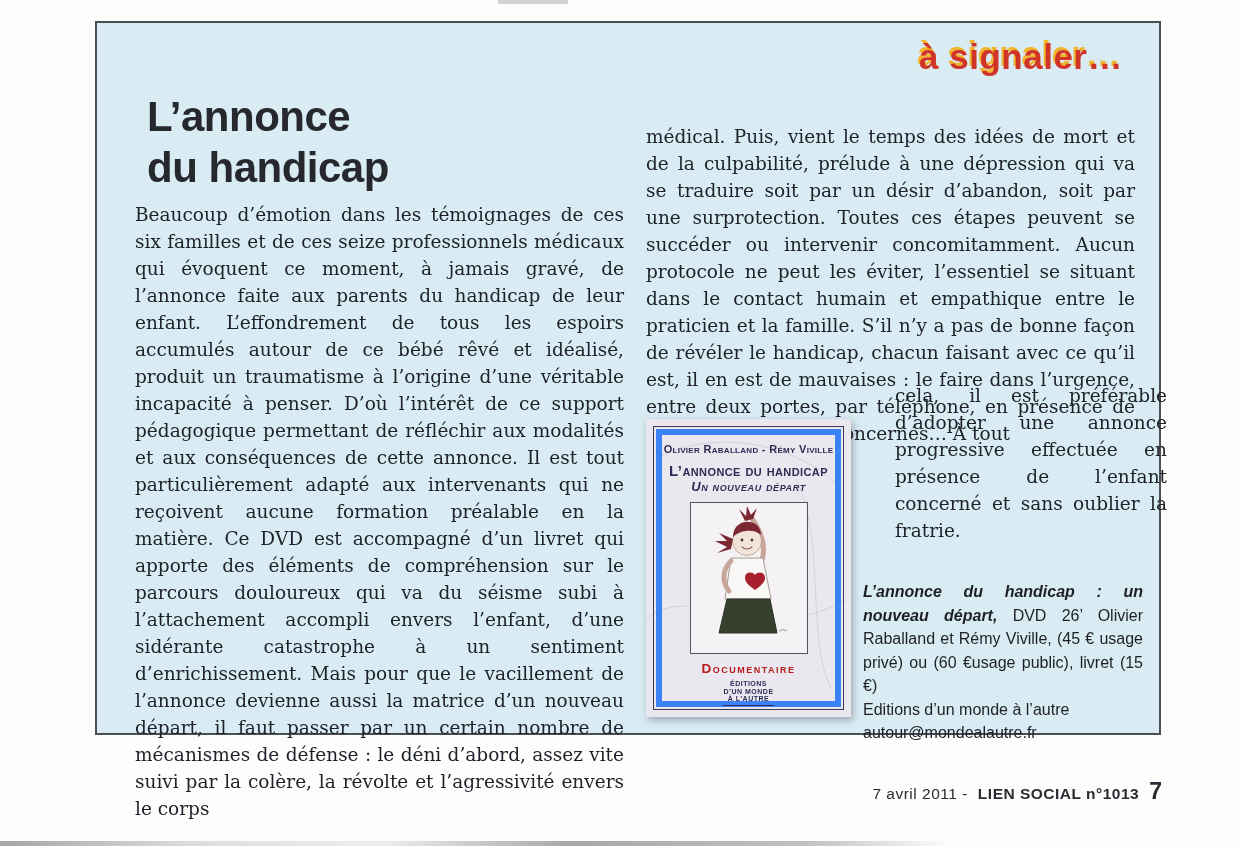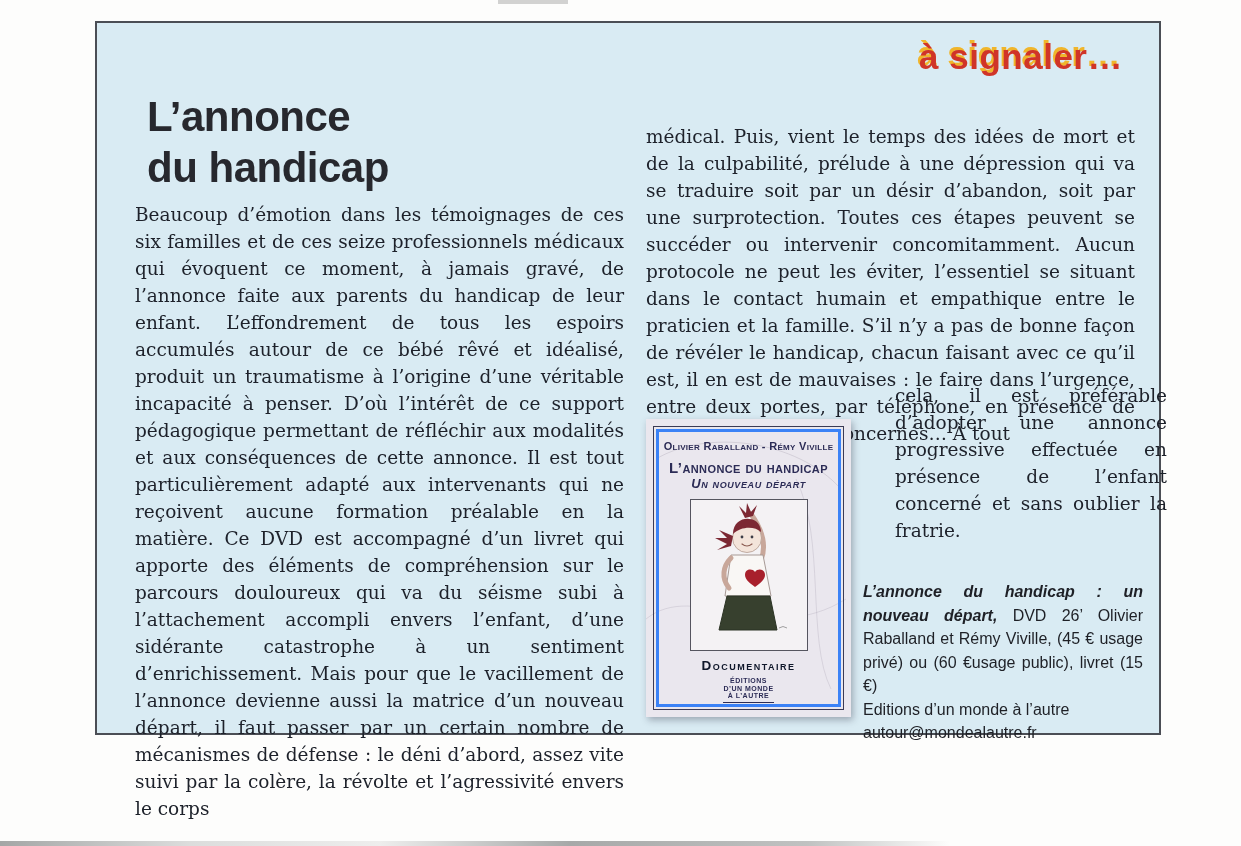--- a/index.html
+++ b/index.html
@@ -60,21 +60,21 @@
   }
   .dvd-sketch{position:absolute;inset:0;pointer-events:none;}
   .dvd-frame{
     position:relative;
     width:100%;height:100%;box-sizing:border-box;
     border:1px solid #3a3a55;
     padding:2px;
   }
   .dvd-frame-inner{
     width:100%;height:100%;box-sizing:border-box;
-    border:3px solid #3b82f6;
+    border:6px solid #3b82f6;
     display:flex;flex-direction:column;align-items:center;
     padding:8px 4px 6px;
   }
   .dvd-authors{
     font-variant:small-caps;font-weight:bold;
     font-size:11px;color:#2c2c56;letter-spacing:0.3px;
     white-space:nowrap;
   }
   .dvd-title{
     margin-top:7px;
@@ -89,21 +89,21 @@
   .dvd-art{
     margin-top:8px;
     width:118px;height:152px;
     background:#f4f2f4;
     border:1px solid #55555f;
     box-sizing:border-box;
   }
   .dvd-genre{
     margin-top:7px;
     font-variant:small-caps;font-weight:bold;
-    font-size:13.5px;color:#0f172a;letter-spacing:1.5px;
+    font-size:13.5px;color:#b91c1c;letter-spacing:1.5px;
   }
   .dvd-publisher{
     margin-top:4px;text-align:center;
     font-size:7px;font-weight:bold;color:#2c2c56;
     line-height:7.5px;letter-spacing:0.5px;
     border-bottom:1px solid #2c2c56;padding-bottom:2px;
     text-transform:uppercase;
   }
 
   
@@ -207,17 +207,22 @@
 
     <div class="caption">
       <span class="cap-title">L’annonce du handicap : un nouveau départ,</span>
       <span class="cap-details">DVD 26’ Olivier Raballand et Rémy Viville, (45 € usage privé) ou (60 €usage public), livret (15 €)</span>
       <div class="cap-line">Editions d’un monde à l’autre</div>
       <div class="cap-line">autour@mondealautre.fr</div>
     </div>
 
   </div>
 
+  <div class="footer">
+    <span class="f-date">7 avril 2011 -</span>
+    <span class="f-journal">LIEN SOCIAL n°1013</span>
+    <span class="f-page">7</span>
+  </div>
 
   <div class="artifact-top"></div>
   <div class="artifact-bottom"></div>
 
 </div>
 
 </body></html>

